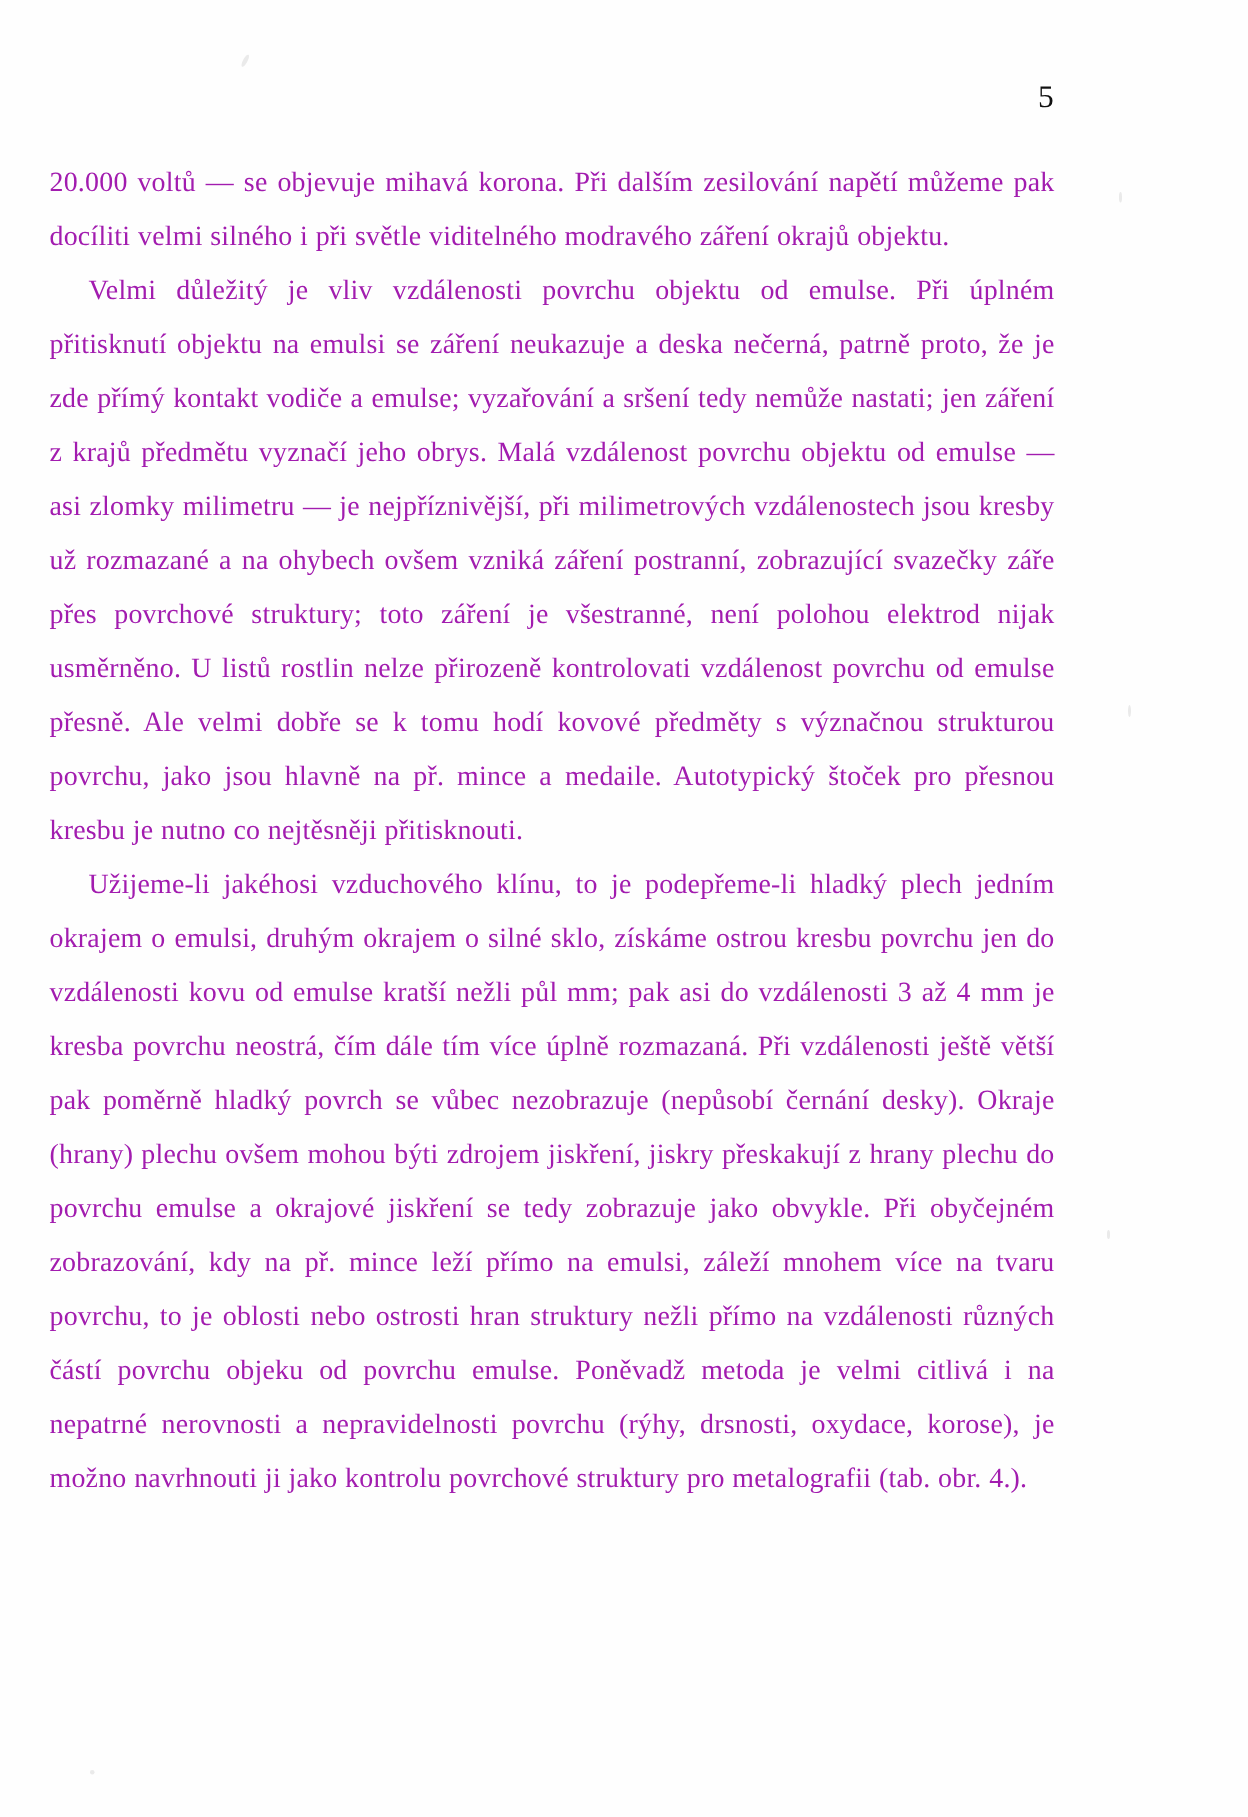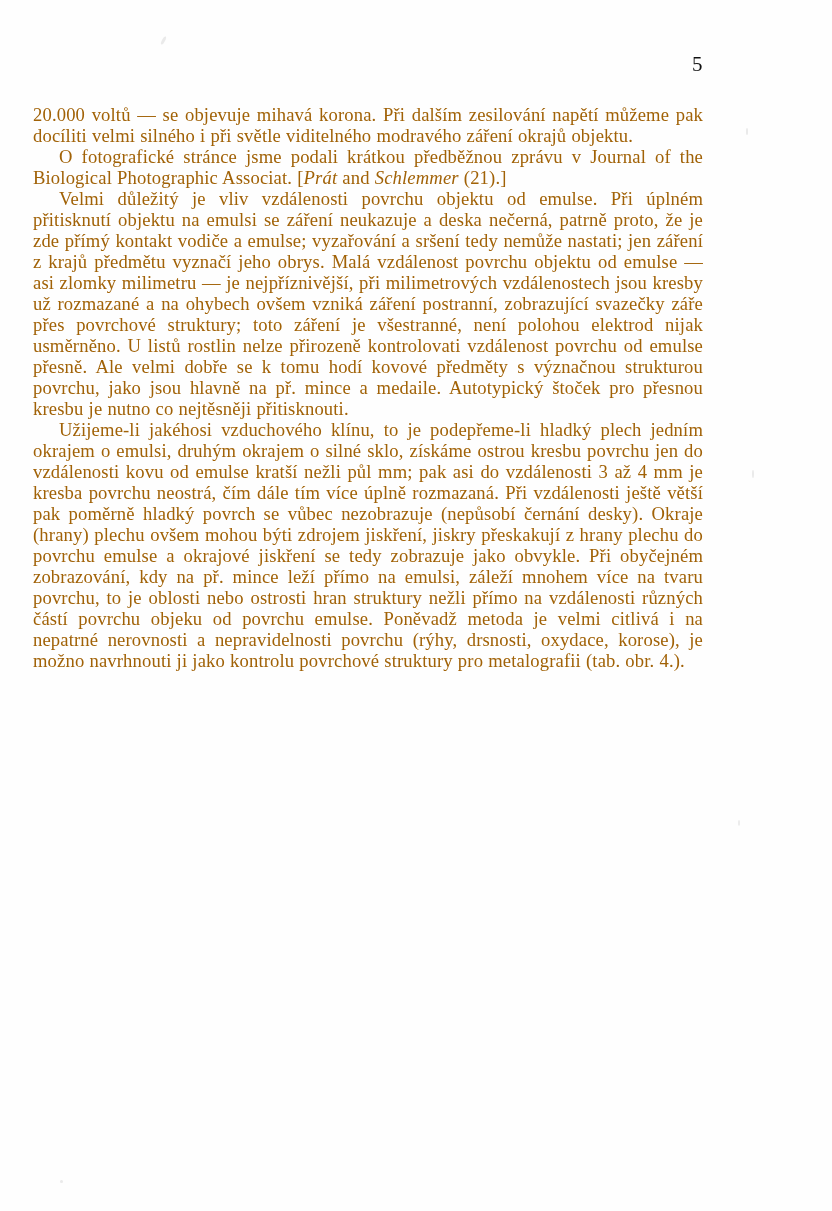--- a/index.html
+++ b/index.html
@@ -34,26 +34,26 @@
   .textblock {
     position: absolute;
     left: 33px;
     top: 104px;
     width: 670px;
   }
   p.para {
     margin: 0;
     padding: 0;
     font-size: 18.6px;
-    line-height: 21px;
+    line-height: 36px;
     text-align: justify;
     text-align-last: left;
     word-spacing: 0.3px;
     letter-spacing: 0.15px;
-    color: #a16207;
+    color: #a21caf;
     -webkit-font-smoothing: none;
   }
   p.para.indent {
     text-indent: 26px;
   }
   em.cite {
     font-style: italic;
   }
   
   .speck {
@@ -66,21 +66,20 @@
 </style>
 </head>
 <body>
 
 <div class="page">
 
   <div class="folio">5</div>
 
   <div class="textblock" id="textblock">
       <p class="para"><span>20.000 voltů — se objevuje mihavá korona. Při dalším zesilování napětí můžeme pak docíliti velmi silného i při světle viditelného modravého záření okrajů objektu.</span></p>
-      <p class="para indent"><span>O fotografické stránce jsme podali krátkou předběžnou zprávu v Journal of the Biological Photographic Associat. [</span><em class="cite">Prát</em><span> and </span><em class="cite">Schlemmer</em><span> (21).]</span></p>
       <p class="para indent"><span>Velmi důležitý je vliv vzdálenosti povrchu objektu od emulse. Při úplném přitisknutí objektu na emulsi se záření neukazuje a deska nečerná, patrně proto, že je zde přímý kontakt vodiče a emulse; vyzařování a sršení tedy nemůže nastati; jen záření z krajů předmětu vyznačí jeho obrys. Malá vzdálenost povrchu objektu od emulse — asi zlomky milimetru — je nejpříznivější, při milimetrových vzdálenostech jsou kresby už rozmazané a na ohybech ovšem vzniká záření postranní, zobrazující svazečky záře přes povrchové struktury; toto záření je všestranné, není polohou elektrod nijak usměrněno. U listů rostlin nelze přirozeně kontrolovati vzdálenost povrchu od emulse přesně. Ale velmi dobře se k tomu hodí kovové předměty s význačnou strukturou povrchu, jako jsou hlavně na př. mince a medaile. Autotypický štoček pro přesnou kresbu je nutno co nejtěsněji přitisknouti.</span></p>
       <p class="para indent"><span>Užijeme-li jakéhosi vzduchového klínu, to je podepřeme-li hladký plech jedním okrajem o emulsi, druhým okrajem o silné sklo, získáme ostrou kresbu povrchu jen do vzdálenosti kovu od emulse kratší nežli půl mm; pak asi do vzdálenosti 3 až 4 mm je kresba povrchu neostrá, čím dále tím více úplně rozmazaná. Při vzdálenosti ještě větší pak poměrně hladký povrch se vůbec nezobrazuje (nepůsobí černání desky). Okraje (hrany) plechu ovšem mohou býti zdrojem jiskření, jiskry přeskakují z hrany plechu do povrchu emulse a okrajové jiskření se tedy zobrazuje jako obvykle. Při obyčejném zobrazování, kdy na př. mince leží přímo na emulsi, záleží mnohem více na tvaru povrchu, to je oblosti nebo ostrosti hran struktury nežli přímo na vzdálenosti různých částí povrchu objeku od povrchu emulse. Poněvadž metoda je velmi citlivá i na nepatrné nerovnosti a nepravidelnosti povrchu (rýhy, drsnosti, oxydace, korose), je možno navrhnouti ji jako kontrolu povrchové struktury pro metalografii (tab. obr. 4.).</span></p>
     </div>
 
   <div class="speck" style="left:162px;top:36px;width:3px;height:9px;transform:rotate(28deg);"></div>
   <div class="speck" style="left:746px;top:128px;width:2px;height:7px;"></div>
   <div class="speck" style="left:752px;top:470px;width:2px;height:8px;"></div>
   <div class="speck" style="left:738px;top:820px;width:2px;height:6px;"></div>
   <div class="speck" style="left:60px;top:1180px;width:3px;height:3px;"></div>
 

